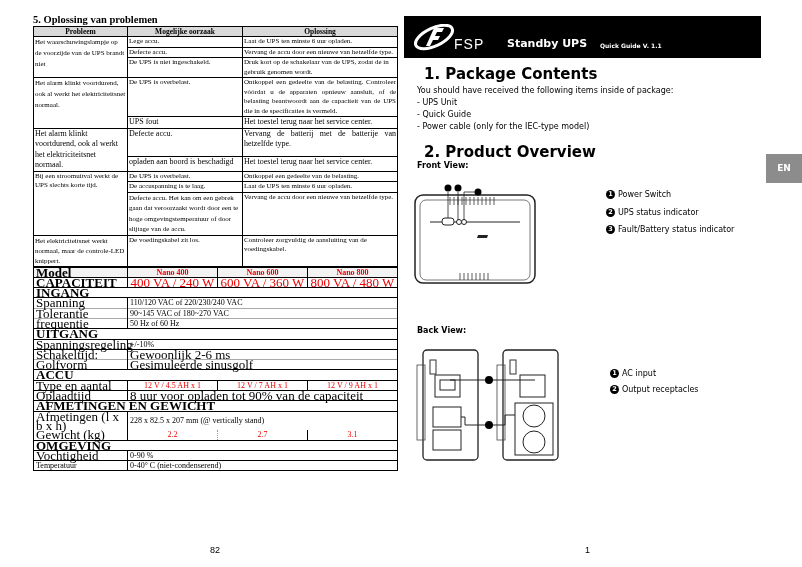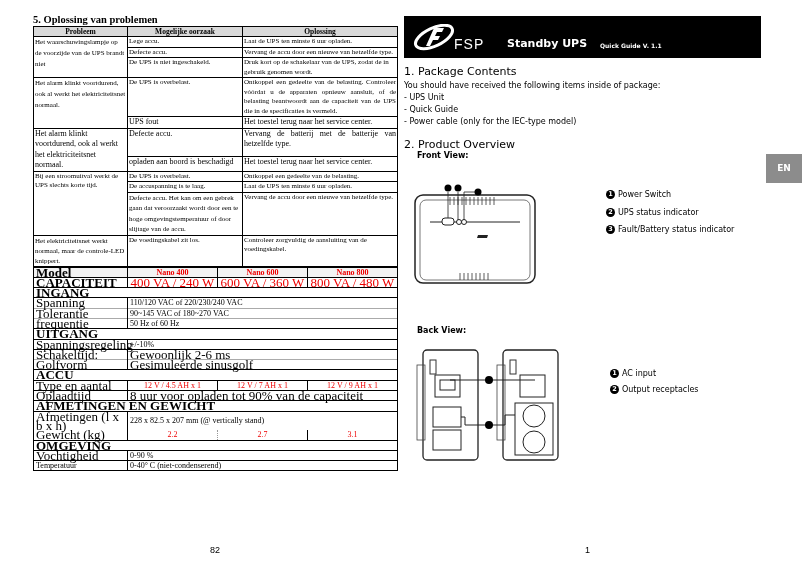--- a/index.html
+++ b/index.html
@@ -23,22 +23,22 @@
   .spec td.sect { font-weight: bold; background: #fff; }
   .spec td.big { font-size: 8px; }
   .spec td.dotl { border-left: 1px dotted #999; margin-top: 36px; }
   .page-num { position: absolute; font-family: "Liberation Sans", sans-serif; font-size: 9px; top: 545px; }
   .page-right { position: absolute; left: 404px; top: 16px; width: 360px; }
   .banner { background: #000; height: 42px; width: 357px; position: relative; color: #fff; }
   .logo { position: absolute; left: 8px; top: 8px; width: 46px; height: 28px; }
   .fsp-text { position: absolute; left: 50px; top: 20px; font-family: "Liberation Sans", sans-serif; font-size: 14px; letter-spacing: 1px; }
   .banner-title { position: absolute; left: 103px; top: 21px; font-weight: bold; font-size: 11px; }
   .banner-ver { position: absolute; left: 196px; top: 26px; font-weight: bold; font-size: 6px; }
-  .r-h { font-weight: normal; font-size: 11px; margin-left: 0; }
-  .r-txt { font-size: 8px; line-height: 12px; }
+  .r-h { font-weight: bold; font-size: 15px; margin-left: 20px; }
+  .r-txt { font-size: 8px; line-height: 12px; margin-left: 13px; }
   .r-sub { font-weight: bold; font-size: 8px; margin-left: 13px; }
   .en-tab { position: absolute; left: 766px; top: 154px; width: 36px; height: 29px; background: #8c8c8c; color: #fff; font-weight: bold; font-size: 9px; text-align: center; line-height: 29px; }
   .legend-item { font-size: 8px; display: flex; align-items: center; gap: 3px; position: absolute; }
   .num-dot { display: inline-block; width: 9px; height: 9px; border-radius: 50%; background: #000; color: #fff; font-size: 6.5px; line-height: 9px; text-align: center; font-weight: bold; }
 </style>
 </head>
 <body>
 
 <div class="page-left">
   <div class="sec-title">5. Oplossing van problemen</div>

